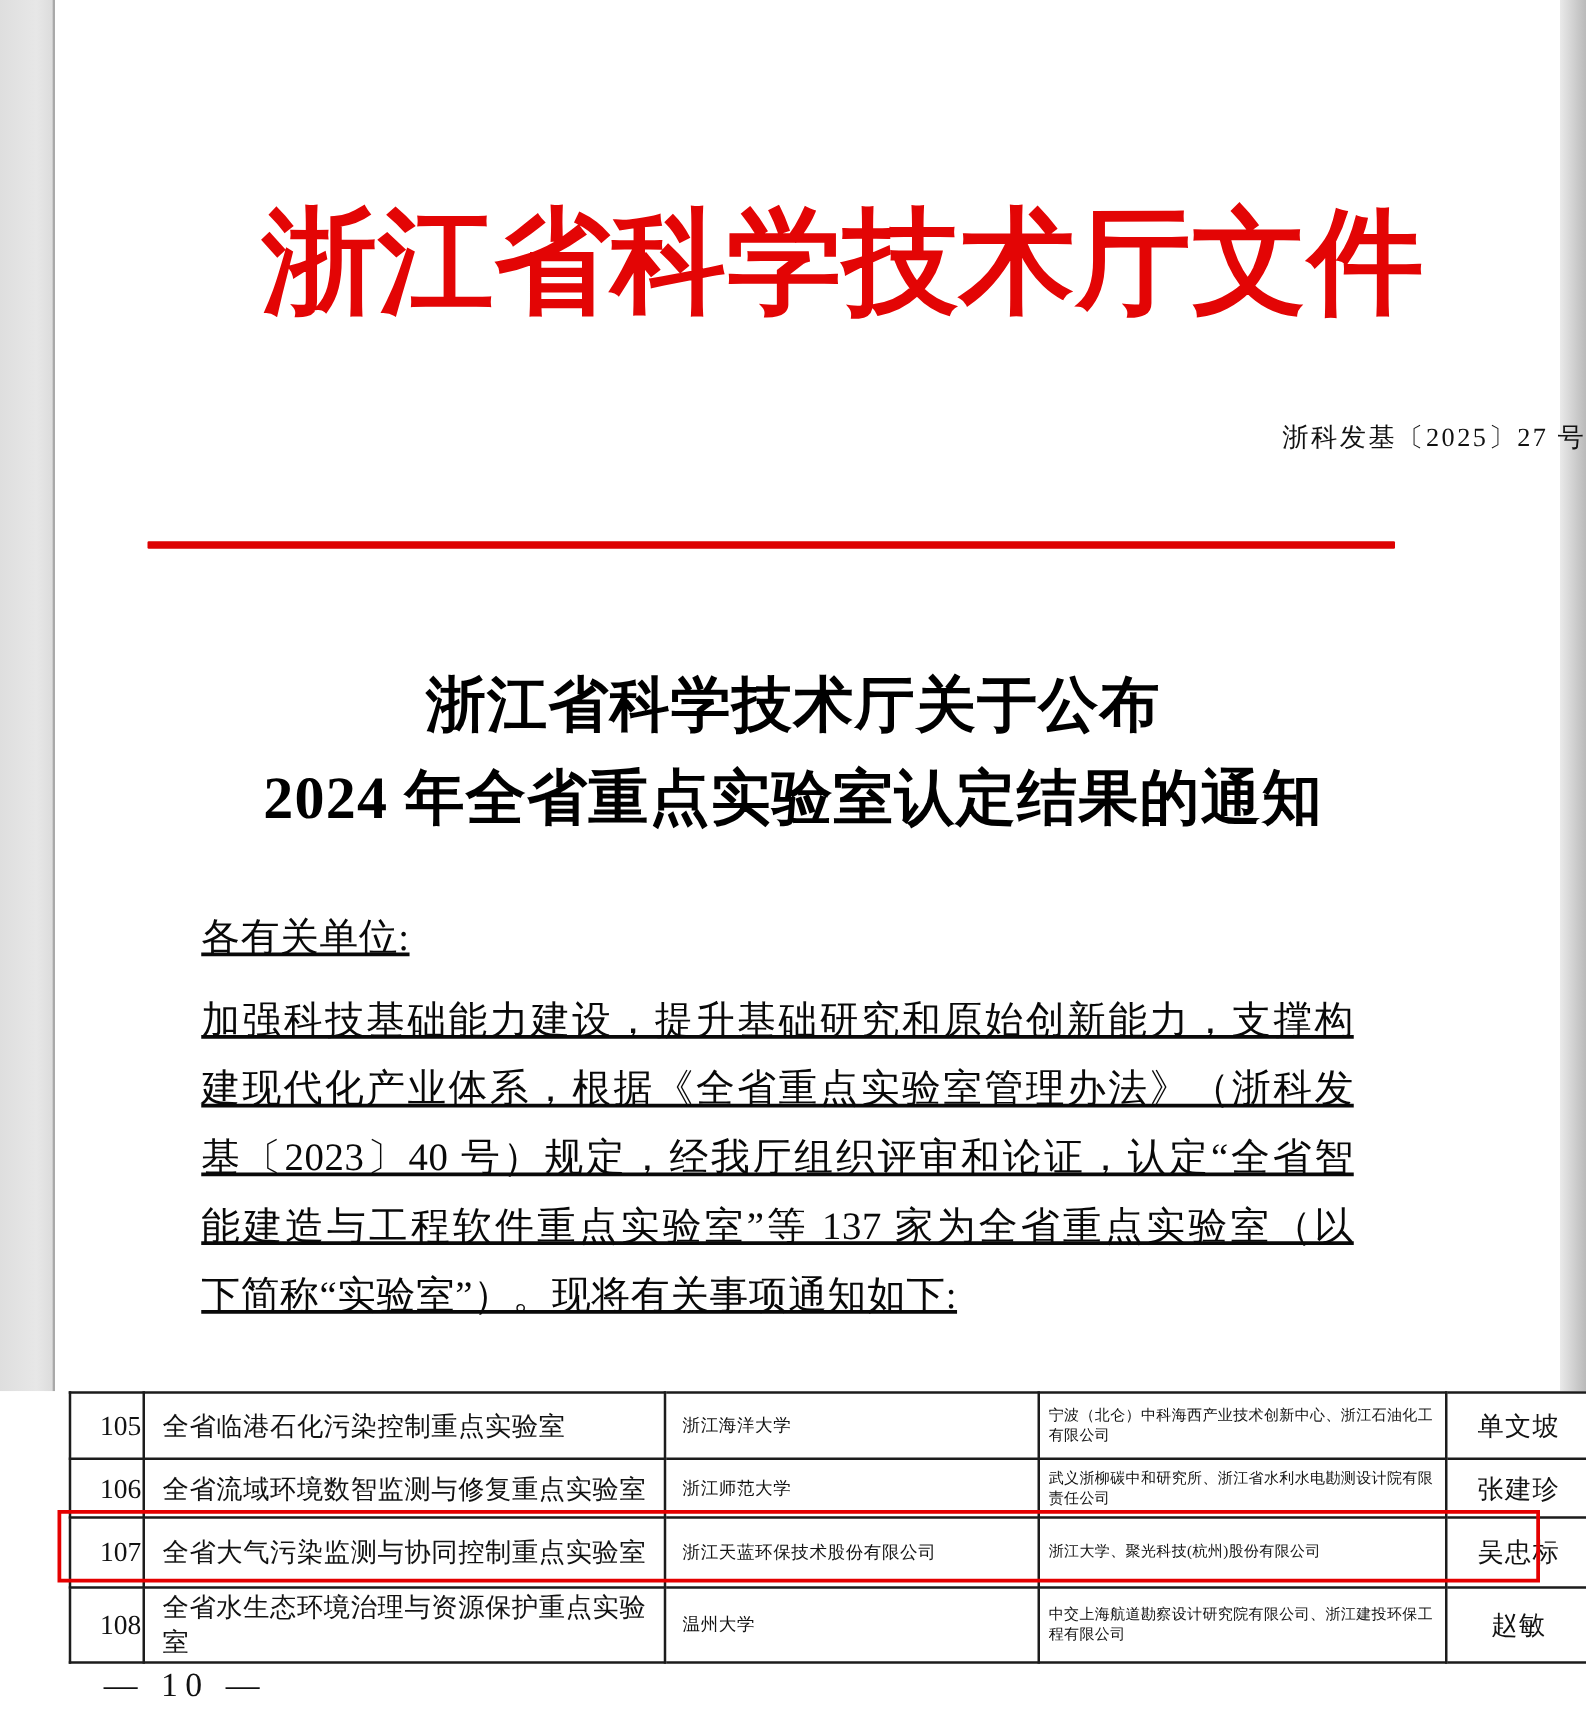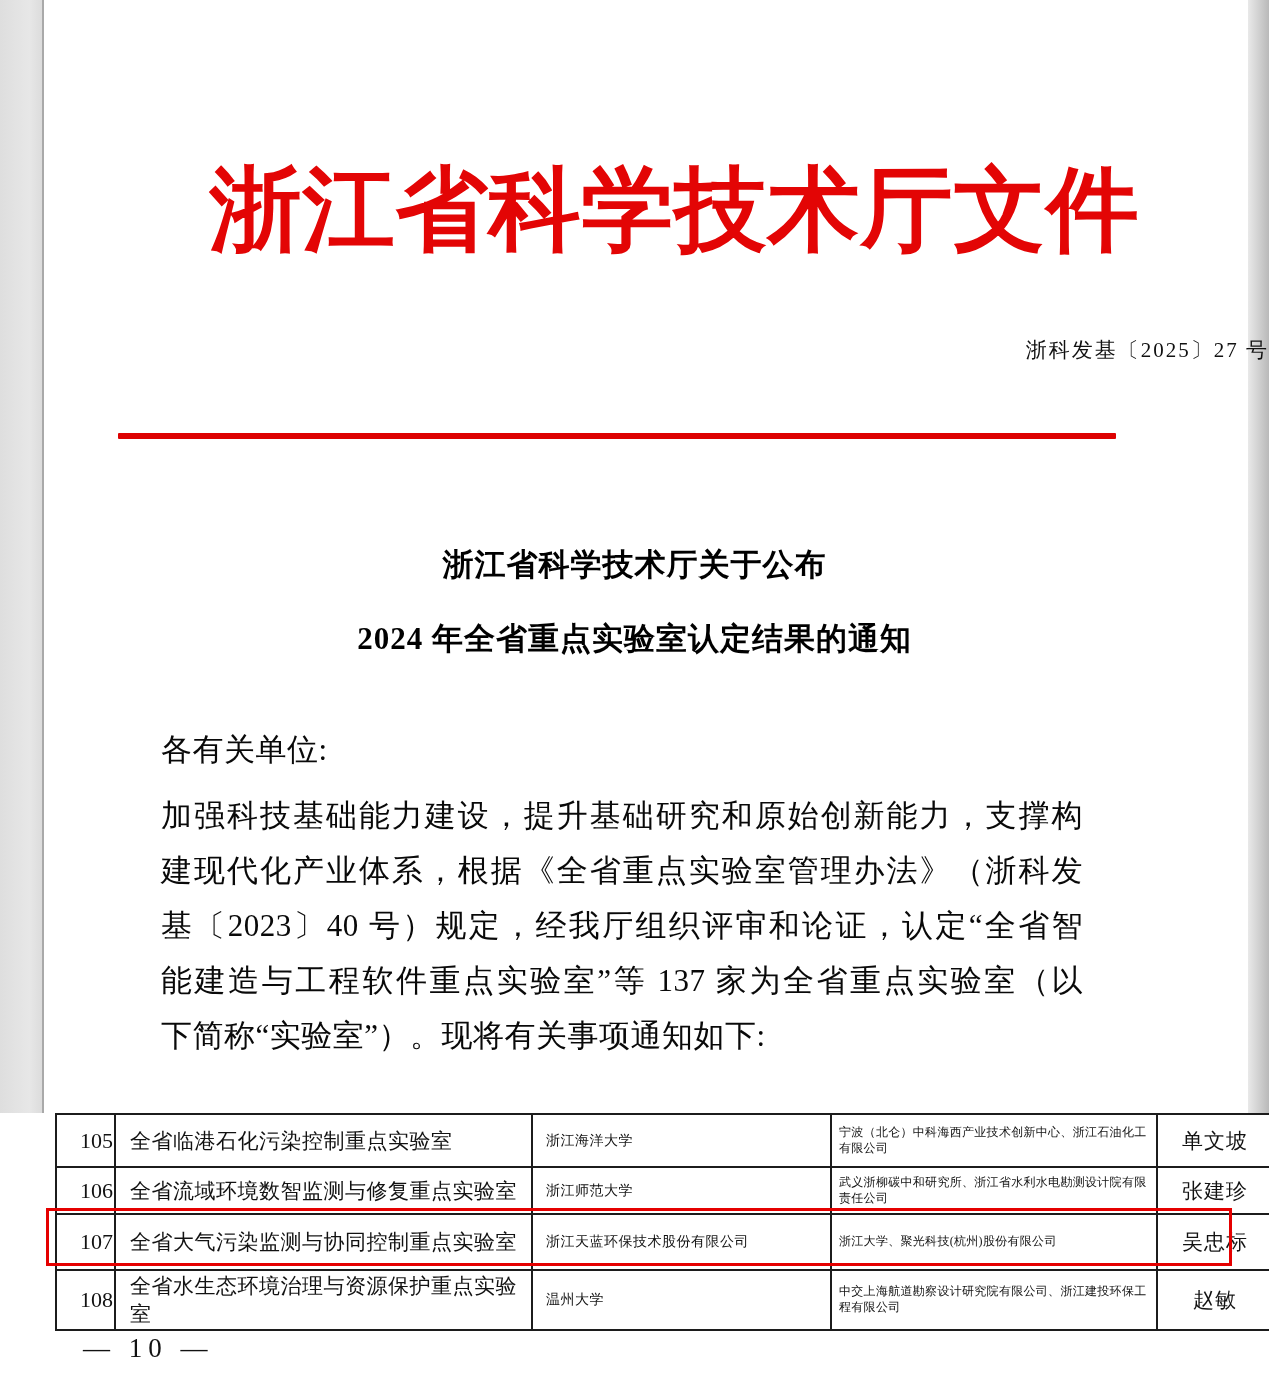--- a/index.html
+++ b/index.html
@@ -45,28 +45,29 @@
     letter-spacing:2px;
   }
   .red-rule{
     position:absolute;left:118px;top:433px;width:998px;height:6px;
     background:#dd0202;border-radius:1px;
   }
   .doc-title{
     position:absolute;left:0;top:528px;width:100%;
     text-align:center;
     font-weight:bold;color:#000;
-    font-size:31px;line-height:74px;
+    font-size:48px;line-height:74px;
     letter-spacing:1px;
   }
   .body-text{
     position:absolute;left:161px;top:722px;width:922px;
     font-size:31px;color:#090909;
     line-height:55px;
     letter-spacing:0.5px;
+    text-decoration:underline;
   }
   .salutation{margin-bottom:11px;}
   .body-line{
     text-align:justify;
     text-align-last:justify;
     text-justify:inter-character;
   }
   .body-line.indent{ text-indent:2em; }
   .body-line.last{ text-align-last:left; }
   

